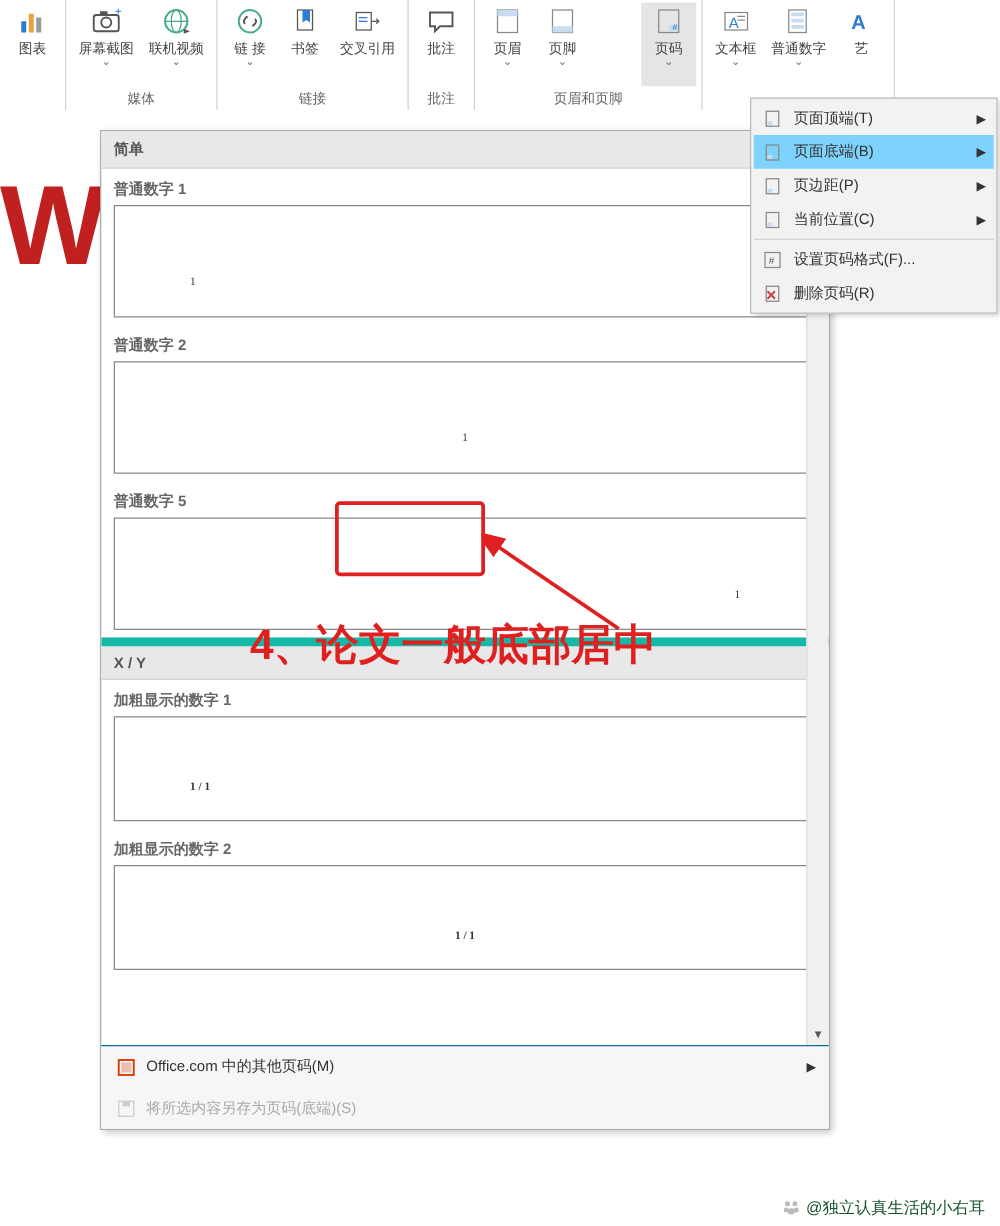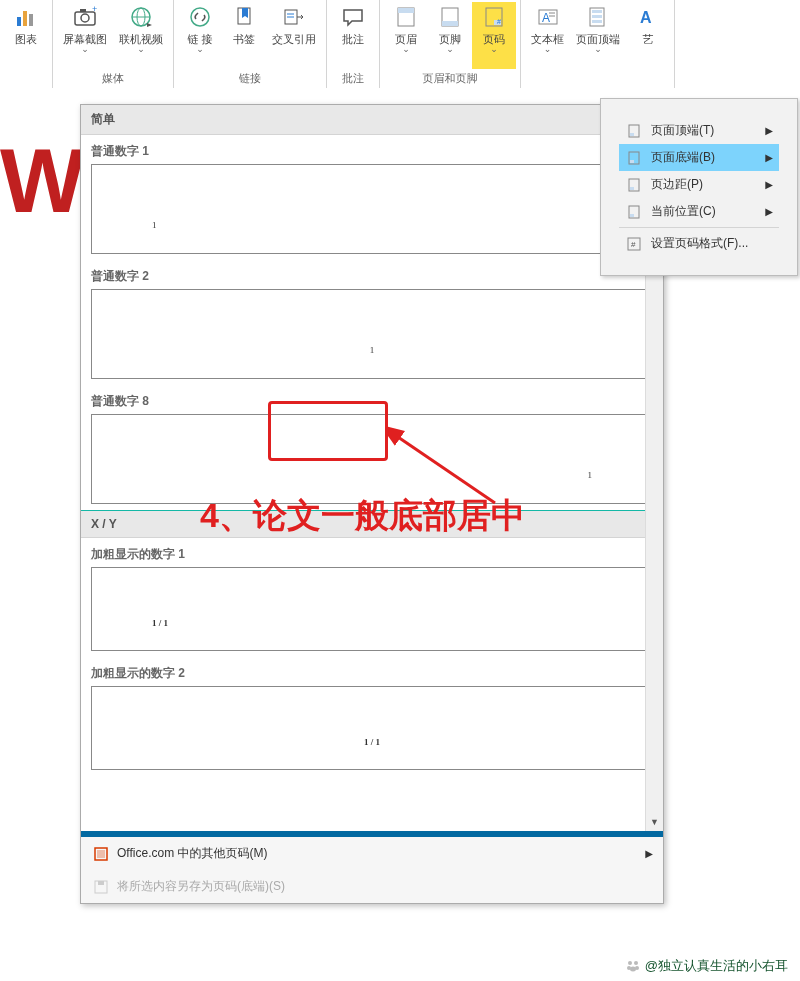--- a/index.html
+++ b/index.html
@@ -6,55 +6,55 @@
   body { width: 800px; height: 981px; font-family: "Microsoft YaHei", sans-serif; background: #fff; position: relative; overflow: hidden; font-size: 12px; }
   
   .ribbon { display: flex; height: 88px; background: #fff; position: relative; z-index: 1; }
   .ribbon-group { display: flex; flex-direction: column; align-items: center; border-right: 1px solid #d4d4d4; padding: 2px 4px 0; }
   .ribbon-buttons { display: flex; flex: 1; }
   .ribbon-btn { display: flex; flex-direction: column; align-items: center; justify-content: flex-start; padding: 2px 6px; cursor: pointer; min-width: 44px; }
   .ribbon-btn .icon { width: 26px; height: 26px; display: flex; align-items: center; justify-content: center; margin-bottom: 2px; }
   .ribbon-btn .label { font-size: 11px; color: #444; text-align: left; line-height: 14px; }
   .ribbon-btn .caret { font-size: 9px; color: #666; margin-top: -2px; }
   .group-label { font-size: 11px; color: #666; padding: 2px 0; }
-  .ribbon-btn.highlighted { background: #fde047; }
+  .ribbon-btn.highlighted { background: #e5e5e5; margin-left: 41px; }
   
   .behind-text { position: absolute; top: 130px; left: 0; z-index: 0; }
   .behind-text .wo { font-size: 90px; font-weight: bold; color: #c02020; letter-spacing: 2px; }
   .behind-text .cn { position: absolute; top: 110px; left: 560px; font-size: 80px; font-weight: bold; color: #c02020; }
   .behind-text .cn2 { position: absolute; top: 210px; left: 580px; font-size: 80px; font-weight: bold; color: #c02020; }
 
-  .dropdown-menu { position: absolute; top: 78px; left: 600px; width: 198px; background: #f2f2f2; border: 1px solid #bcbcbc; box-shadow: 2px 2px 4px rgba(0,0,0,.2); z-index: 20; padding: 18px; margin-top: 20px; }
+  .dropdown-menu { position: absolute; top: 78px; left: 600px; width: 198px; background: #f2f2f2; border: 1px solid #bcbcbc; box-shadow: 2px 2px 4px rgba(0,0,0,.2); z-index: 20; padding: 2px; }
   .dropdown-item { display: flex; align-items: center; padding: 5px 6px; font-size: 12px; color: #333; cursor: pointer; position: relative; }
   .dropdown-item .mi-icon { width: 18px; height: 16px; margin-right: 8px; display: flex; align-items: center; justify-content: center; }
   .dropdown-item .arrow { margin-left: auto; font-size: 10px; }
   .dropdown-item.hover { background: #7dd3fc; }
   .dropdown-sep { height: 1px; background: #d4d4d4; margin: 2px 0; }
   
   .gallery-panel { position: absolute; top: 104px; left: 80px; width: 584px; height: 800px; background: #fff; border: 1px solid #ababab; box-shadow: 2px 2px 6px rgba(0,0,0,.25); z-index: 15; display: flex; flex-direction: column; }
   .gallery-scroll { flex: 1; overflow: hidden; position: relative; }
   .gallery-inner { padding: 0; }
   .scrollbar-track { position: absolute; right: 0; top: 0; bottom: 0; width: 18px; background: #f0f0f0; border-left: 1px solid #dcdcdc; }
   .scroll-up, .scroll-down { height: 18px; display: flex; align-items: center; justify-content: center; font-size: 9px; color: #555; cursor: pointer; }
   .scroll-down { position: absolute; bottom: 0; left: 0; right: 0; }
   .scroll-thumb { position: absolute; top: 18px; left: 2px; right: 2px; height: 110px; background: #c8c8c8; }
   
-  .gallery-header { background: #e8e8e8; padding: 6px 10px; font-size: 12px; font-weight: bold; color: #555; border-top: 1px solid #14b8a6; border-bottom: 1px solid #d4d4d4; }
+  .gallery-header { background: #e8e8e8; padding: 6px 10px; font-size: 12px; font-weight: bold; color: #555; border-top: 7px solid #14b8a6; border-bottom: 1px solid #d4d4d4; }
   .gallery-header:first-child { border-top: none; }
   .item-label { font-size: 12px; font-weight: bold; color: #666; padding: 8px 10px 4px; }
   .preview-box { margin: 0 10px 6px; border: 1px solid #888; height: 90px; position: relative; background: #fff; }
   .preview-box.short { height: 84px; }
   .preview-pagenum { position: absolute; font-size: 9px; color: #333; font-family: serif; }
   .preview-box.left .preview-pagenum { left: 60px; top: 55px; }
   .preview-box.center .preview-pagenum { left: 50%; transform: translateX(-50%); top: 55px; }
   .preview-box.right .preview-pagenum { right: 60px; top: 55px; }
   .preview-box.bold .preview-pagenum { font-weight: bold; }
   .preview-box.short .preview-pagenum { top: 50px; }
   
-  .gallery-footer { border-top: 6px solid #0369a1; background: #f6f6f6; }
+  .gallery-footer { border-top: 1px solid #0369a1; background: #f6f6f6; }
   .footer-item { display: flex; align-items: center; padding: 8px 10px; font-size: 12px; color: #333; cursor: pointer; }
   .footer-item.disabled { color: #aaa; }
   .footer-item .fi-icon { width: 20px; margin-right: 6px; display: flex; align-items: center; justify-content: center; }
   .footer-item .arrow { margin-left: auto; font-size: 10px; }
 
   .annotation { position: absolute; z-index: 30; pointer-events: none; }
   .anno-box { position: absolute; top: 313px; left: 268px; width: 120px; height: 60px; border: 3px solid #e02020; border-radius: 4px; }
   .anno-text { position: absolute; top: 405px; left: 200px; font-size: 34px; color: #e02020; white-space: nowrap; font-weight: 700; }
   .anno-arrow { position: absolute; top: 335px; left: 385px; }
 
@@ -217,21 +217,21 @@
         </div>
         <div class="ribbon-btn">
           <div class="icon">
             <svg width="24" height="24">
               <rect x="4" y="3" width="14" height="18" fill="none" stroke="#888"></rect>
               <rect x="6" y="5" width="10" height="3" fill="#c8dcf0"></rect>
               <rect x="6" y="10" width="10" height="3" fill="#c8dcf0"></rect>
               <rect x="6" y="15" width="10" height="3" fill="#c8dcf0"></rect>
             </svg>
           </div>
-          <div class="label">页面顶端</div>
+          <div class="label">普通数字</div>
           <div class="caret">⌄</div>
         </div>
         <div class="ribbon-btn">
           <div class="icon">
             <svg width="24" height="24">
               <text x="4" y="18" font-size="16" fill="#2b7cd3" font-weight="bold">A</text>
             </svg>
           </div>
           <div class="label">艺</div>
         </div>
@@ -283,36 +283,46 @@
     </div>
     <div class="dropdown-sep"></div>
     <div class="dropdown-item">
       <span class="mi-icon">
         <svg width="14" height="14">
           <rect x="1" y="1" width="12" height="12" fill="none" stroke="#888"></rect>
           <text x="4" y="10" font-size="8" fill="#555">#</text>
         </svg>
       </span>
       <span>设置页码格式(F)...</span>
+    </div>
+    <div class="dropdown-item">
+      <span class="mi-icon">
+        <svg width="14" height="14">
+          <rect x="2" y="1" width="10" height="12" fill="none" stroke="#888"></rect>
+          <line x1="3" y1="11" x2="9" y2="5" stroke="#d04040" stroke-width="1.5"></line>
+          <line x1="3" y1="5" x2="9" y2="11" stroke="#d04040" stroke-width="1.5"></line>
+        </svg>
+      </span>
+      <span>删除页码(R)</span>
     </div>
   </div>
 
 <div class="gallery-panel">
   <div class="gallery-scroll">
     <div class="gallery-inner" id="gallery-inner">
         <div class="gallery-header">简单</div>
         <div class="item-label">普通数字 1</div>
         <div class="preview-box left">
           <div class="preview-pagenum">1</div>
         </div>
         <div class="item-label">普通数字 2</div>
         <div class="preview-box center">
           <div class="preview-pagenum">1</div>
         </div>
-        <div class="item-label">普通数字 8</div>
+        <div class="item-label">普通数字 5</div>
         <div class="preview-box right">
           <div class="preview-pagenum">1</div>
         </div>
         <div class="gallery-header">X / Y</div>
         <div class="item-label">加粗显示的数字 1</div>
         <div class="preview-box left bold short">
           <div class="preview-pagenum">1 / 1</div>
         </div>
         <div class="item-label">加粗显示的数字 2</div>
         <div class="preview-box center bold short">

